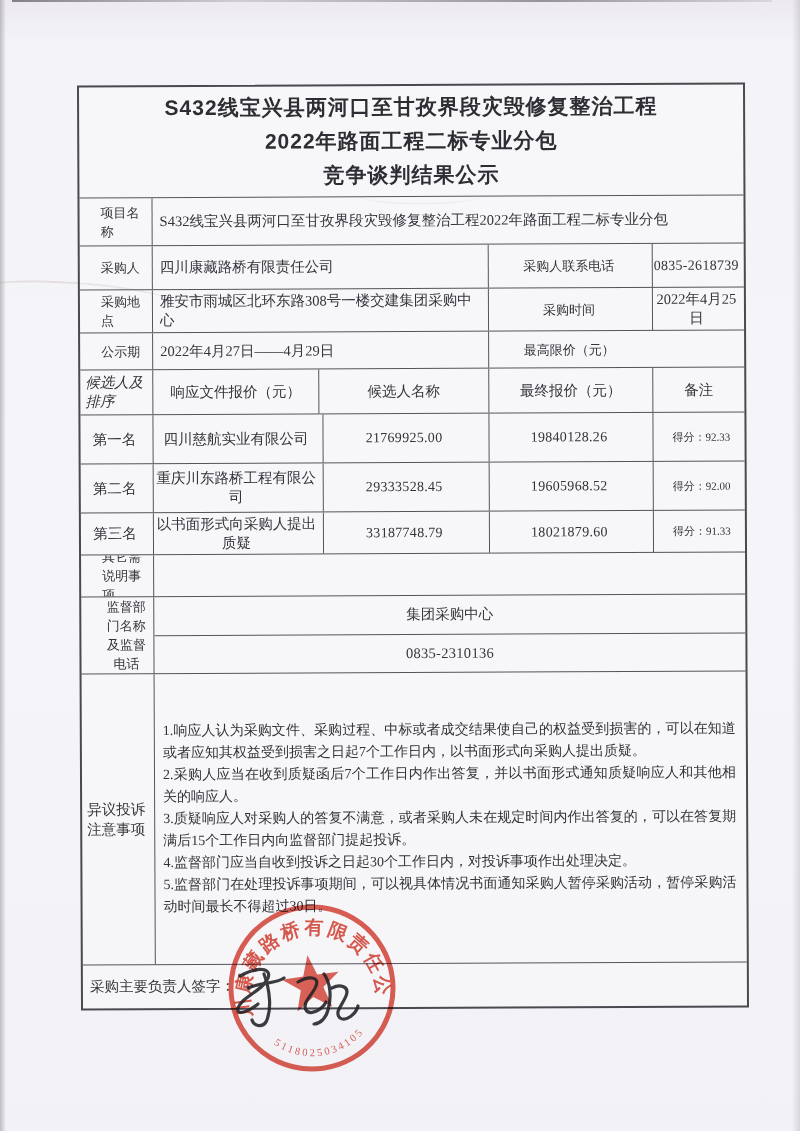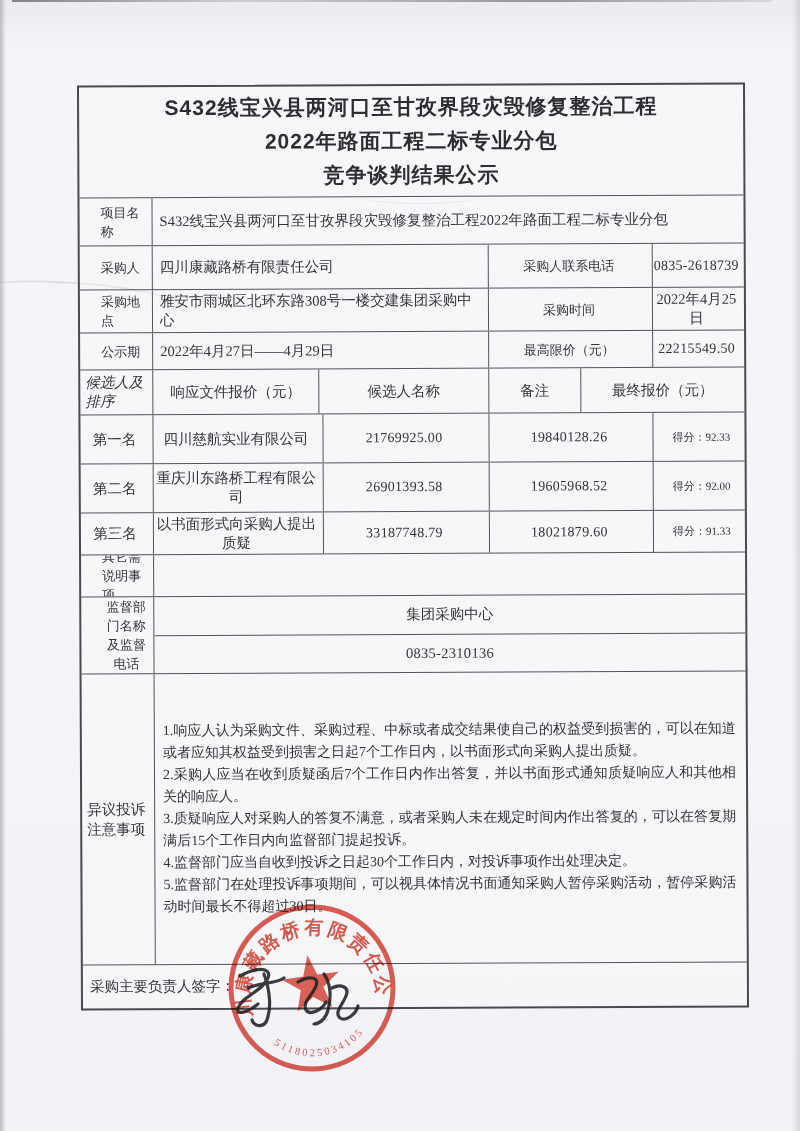--- a/index.html
+++ b/index.html
@@ -116,42 +116,41 @@
       <div class="cell w-label lab">采购地点</div>
       <div class="cell w-v1 val">雅安市雨城区北环东路308号一楼交建集团采购中心</div>
       <div class="cell w-l2 lab ctr">采购时间</div>
       <div class="cell w-v2 val ctr">2022年4月25日</div>
     </div>
 
     <div class="row h-r4">
       <div class="cell w-label lab">公示期</div>
       <div class="cell w-v1 val">2022年4月27日——4月29日</div>
       <div class="cell w-l2 lab ctr">最高限价（元）</div>
-      <div class="cell w-v2 val ctr num">22215549.50</div>
     </div>
 
     <div class="row h-hd">
       <div class="cell w-label hdr hdr-rank">候选人及排序</div>
       <div class="cell w-bid hdr">响应文件报价（元）</div>
       <div class="cell w-name hdr">候选人名称</div>
+      <div class="cell w-l2 hdr">最终报价（元）</div>
       <div class="cell w-v2 hdr">备注</div>
-      <div class="cell w-l2 hdr">最终报价（元）</div>
     </div>
 
     <div class="row h-c1">
       <div class="cell w-label val ctr">第一名</div>
       <div class="cell w-name val ctr">四川慈航实业有限公司</div>
       <div class="cell w-bid val ctr num">21769925.00</div>
       <div class="cell w-l2 val ctr num">19840128.26</div>
       <div class="cell w-v2 val remark">得分：92.33</div>
     </div>
     <div class="row h-c2">
       <div class="cell w-label val ctr">第二名</div>
       <div class="cell w-name val ctr">重庆川东路桥工程有限公司</div>
-      <div class="cell w-bid val ctr num">26901393.58</div>
+      <div class="cell w-bid val ctr num">29333528.45</div>
       <div class="cell w-l2 val ctr num">19605968.52</div>
       <div class="cell w-v2 val remark">得分：92.00</div>
     </div>
     <div class="row h-c3">
       <div class="cell w-label val ctr">第三名</div>
       <div class="cell w-name val ctr">以书面形式向采购人提出质疑</div>
       <div class="cell w-bid val ctr num">33187748.79</div>
       <div class="cell w-l2 val ctr num">18021879.60</div>
       <div class="cell w-v2 val remark">得分：91.33</div>
     </div>

